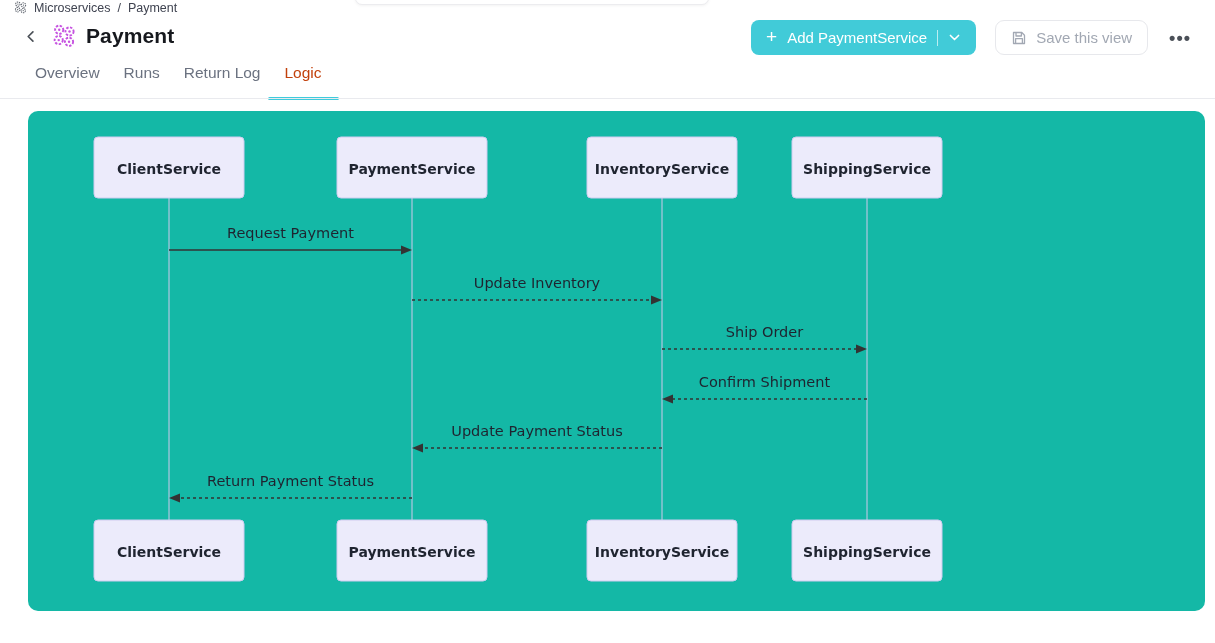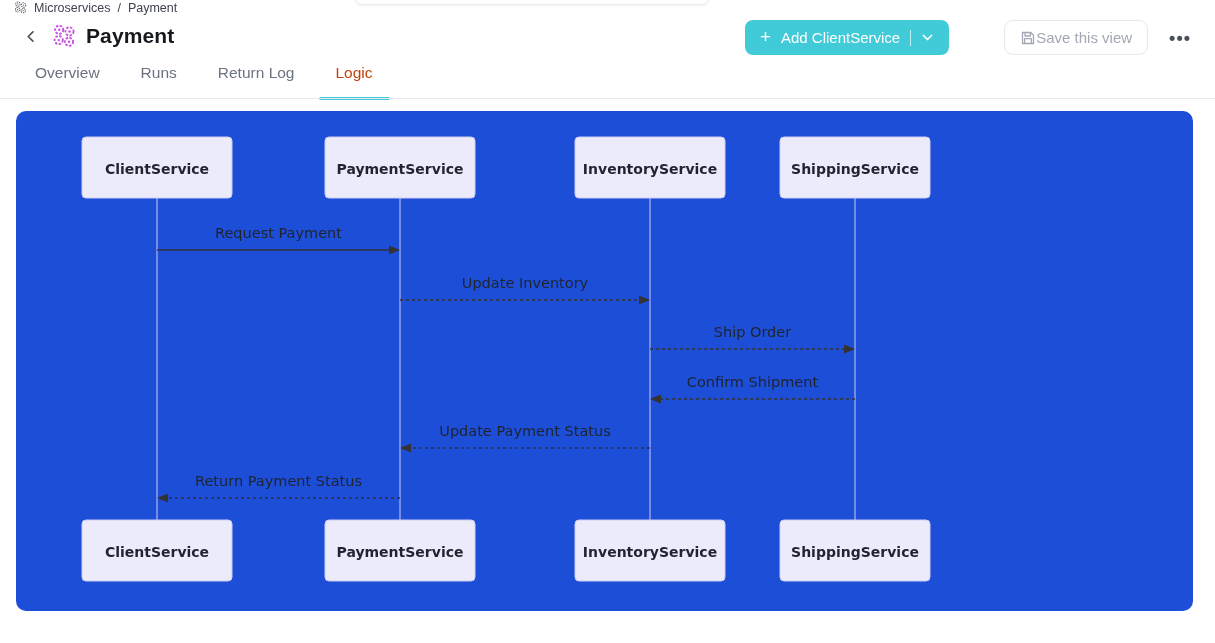--- a/index.html
+++ b/index.html
@@ -22,38 +22,38 @@
   .back-btn { width:22px; height:28px; display:flex; align-items:center; justify-content:center; }
   .page-title { font-size:21px; font-weight:700; color:#16181d; letter-spacing:.1px; }
 
   
   .actions { position:absolute; top:20px; right:22px; display:flex; align-items:center; gap:19px; }
   .btn-add { display:flex; align-items:center; gap:10px; height:35px; padding:0 15px;
              background:#41CBD8; border:none; border-radius:8px; color:#fff;
              font-size:15px; font-weight:500; font-family:inherit; cursor:pointer; }
   .btn-add .plus { font-size:19px; font-weight:300; line-height:1; margin-top:-2px; }
   .btn-add .vbar { width:1px; height:16px; background:rgba(255,255,255,.65); }
-  .btn-save { display:flex; align-items:center; height:35px; padding:0 15px;
+  .btn-save { display:flex; align-items:center; gap:9px; height:35px; padding:0 15px;
               background:#fff; border:1px solid #e7e8ec; border-radius:9px;
-              color:#a2a8b3; font-size:15px; font-family:inherit; cursor:pointer;margin-left:36px; }
+              color:#a2a8b3; font-size:15px; font-family:inherit; cursor:pointer; }
   .btn-more { background:none; border:none; font-size:18px; font-weight:700; color:#4b5058;
               letter-spacing:1px; cursor:pointer; line-height:1; padding:4px 2px; }
 
   
-  .tabbar { position:absolute; left:35px; top:62px; display:flex; gap:41px; height:37px; }
+  .tabbar { position:absolute; left:35px; top:62px; display:flex; gap:24px; height:37px; }
   .tab { position:relative; font-size:15.5px; color:#6b7280; display:flex; align-items:flex-start;
          padding-top:2px; cursor:pointer; }
   .tab.active { color:#c2410c; font-weight:500; }
   .tab.active::after { content:""; position:absolute; left:-17px; right:-17px; bottom:-1px;
                        height:3px; background:#3FCBDC; border-radius:2px; }
   .header-divider { position:absolute; left:0; top:98px; width:1215px; height:1px; background:#e9eaee; }
 
   
-  .diagram-panel { position:absolute; left:16px; top:111px; width:1177px; height:500px;
-                   background:#1d4ed8; border-radius:10px; }
+  .diagram-panel { position:absolute; left:28px; top:111px; width:1177px; height:500px;
+                   background:#14b8a6; border-radius:10px; }
   .diagram-panel svg { display:block; width:1177px; height:500px;
                        font-family:"DejaVu Sans", sans-serif; }
 </style>
 </head>
 <body>
 
 <div class="top-remnant"></div>
 
 <div class="breadcrumb">
   <span style="color:#5b616b;display:flex;">
@@ -98,21 +98,21 @@
           <circle cx="14.2" cy="14.8" r="1"></circle>
       </g>
     </svg>
   </span>
   <h1 class="page-title">Payment</h1>
 </div>
 
 <div class="actions">
   <button class="btn-add">
     <span class="plus">+</span>
-    <span>Add ClientService</span>
+    <span>Add PaymentService</span>
     <span class="vbar"></span>
     <svg width="13" height="13" viewBox="0 0 16 16" fill="none">
       <polyline points="3,5.5 8,10.5 13,5.5" stroke="#ffffff" stroke-width="2" stroke-linecap="round" stroke-linejoin="round"></polyline>
     </svg>
   </button>
   <button class="btn-save">
     <svg width="16" height="16" viewBox="0 0 16 16" fill="none" stroke="#a2a8b3" stroke-width="1.3" stroke-linejoin="round" stroke-linecap="round">
       <path d="M2.5 2.5 h8.3 l2.7 2.7 v8.3 h-11 z"></path>
       <path d="M5 2.7 v3.3 h5.4 v-3.3"></path>
       <path d="M4.6 13.3 v-4.6 h6.8 v4.6"></path>

